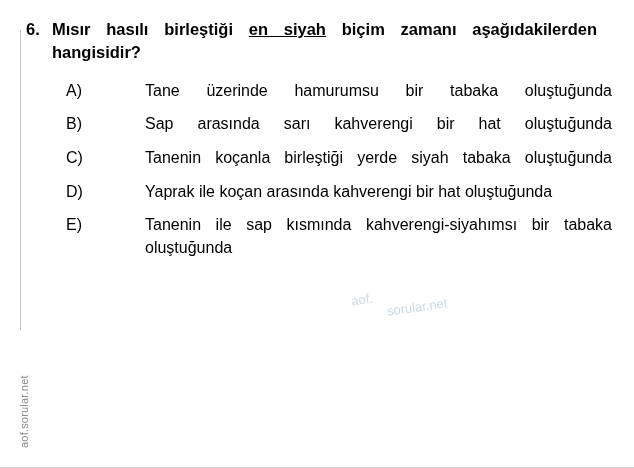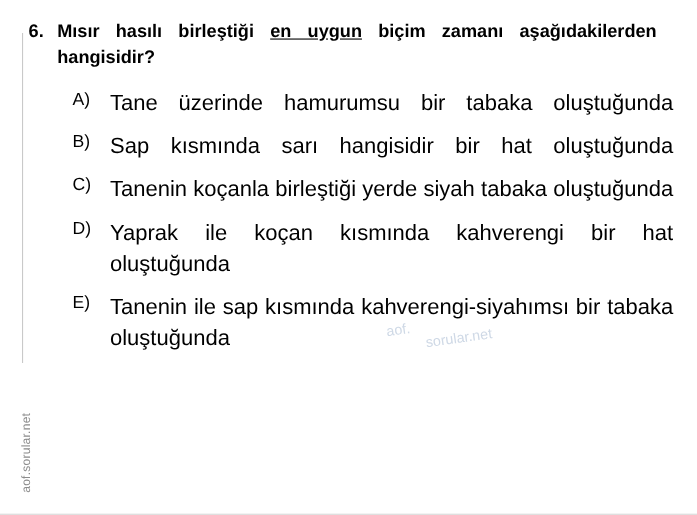--- a/index.html
+++ b/index.html
@@ -90,25 +90,26 @@
     align-items: flex-start;
     margin-bottom: 11px;
   }
   .opt-letter {
     font-size: 16px;
     width: 34px;
     flex: 0 0 34px;
     line-height: 1.42;
   }
   .opt-text {
-    font-size: 20px;
+    font-size: 16px;
     line-height: 1.42;
     width: 512px;
     text-align: justify;
     text-align-last: left;
+    margin-left: 45px;
   }
   .opt-text.j-last {
     text-align-last: justify;
   }
 
   
   .center-watermark {
     position: absolute;
     left: 352px;
     top: 288px;
@@ -137,43 +138,43 @@
 
 <div class="side-watermark">
   <div class="vline"></div>
   <div class="vtext">aof.sorular.net</div>
 </div>
 
 <div class="page">
 
   <div class="question">
     <div class="q-num">6.</div>
-    <div class="q-text"><span>Mısır hasılı birleştiği </span><span class="u">en uygun</span><span> biçim zamanı aşağıdakilerden hangisidir?</span></div>
+    <div class="q-text"><span>Mısır hasılı birleştiği </span><span class="u">en siyah</span><span> biçim zamanı aşağıdakilerden hangisidir?</span></div>
   </div>
 
   <div class="options">
 
     <div class="option">
       <div class="opt-letter">A)</div>
       <div class="opt-text j-last">Tane üzerinde hamurumsu bir tabaka oluştuğunda</div>
     </div>
 
     <div class="option">
       <div class="opt-letter">B)</div>
-      <div class="opt-text j-last">Sap kısmında sarı hangisidir bir hat oluştuğunda</div>
+      <div class="opt-text j-last">Sap arasında sarı kahverengi bir hat oluştuğunda</div>
     </div>
 
     <div class="option">
       <div class="opt-letter">C)</div>
       <div class="opt-text j-last">Tanenin koçanla birleştiği yerde siyah tabaka oluştuğunda</div>
     </div>
 
     <div class="option">
       <div class="opt-letter">D)</div>
-      <div class="opt-text">Yaprak ile koçan kısmında kahverengi bir hat oluştuğunda</div>
+      <div class="opt-text">Yaprak ile koçan arasında kahverengi bir hat oluştuğunda</div>
     </div>
 
     <div class="option">
       <div class="opt-letter">E)</div>
       <div class="opt-text j-last">Tanenin ile sap kısmında kahverengi-siyahımsı bir tabaka oluştuğunda</div>
     </div>
 
   </div>
 </div>
 

